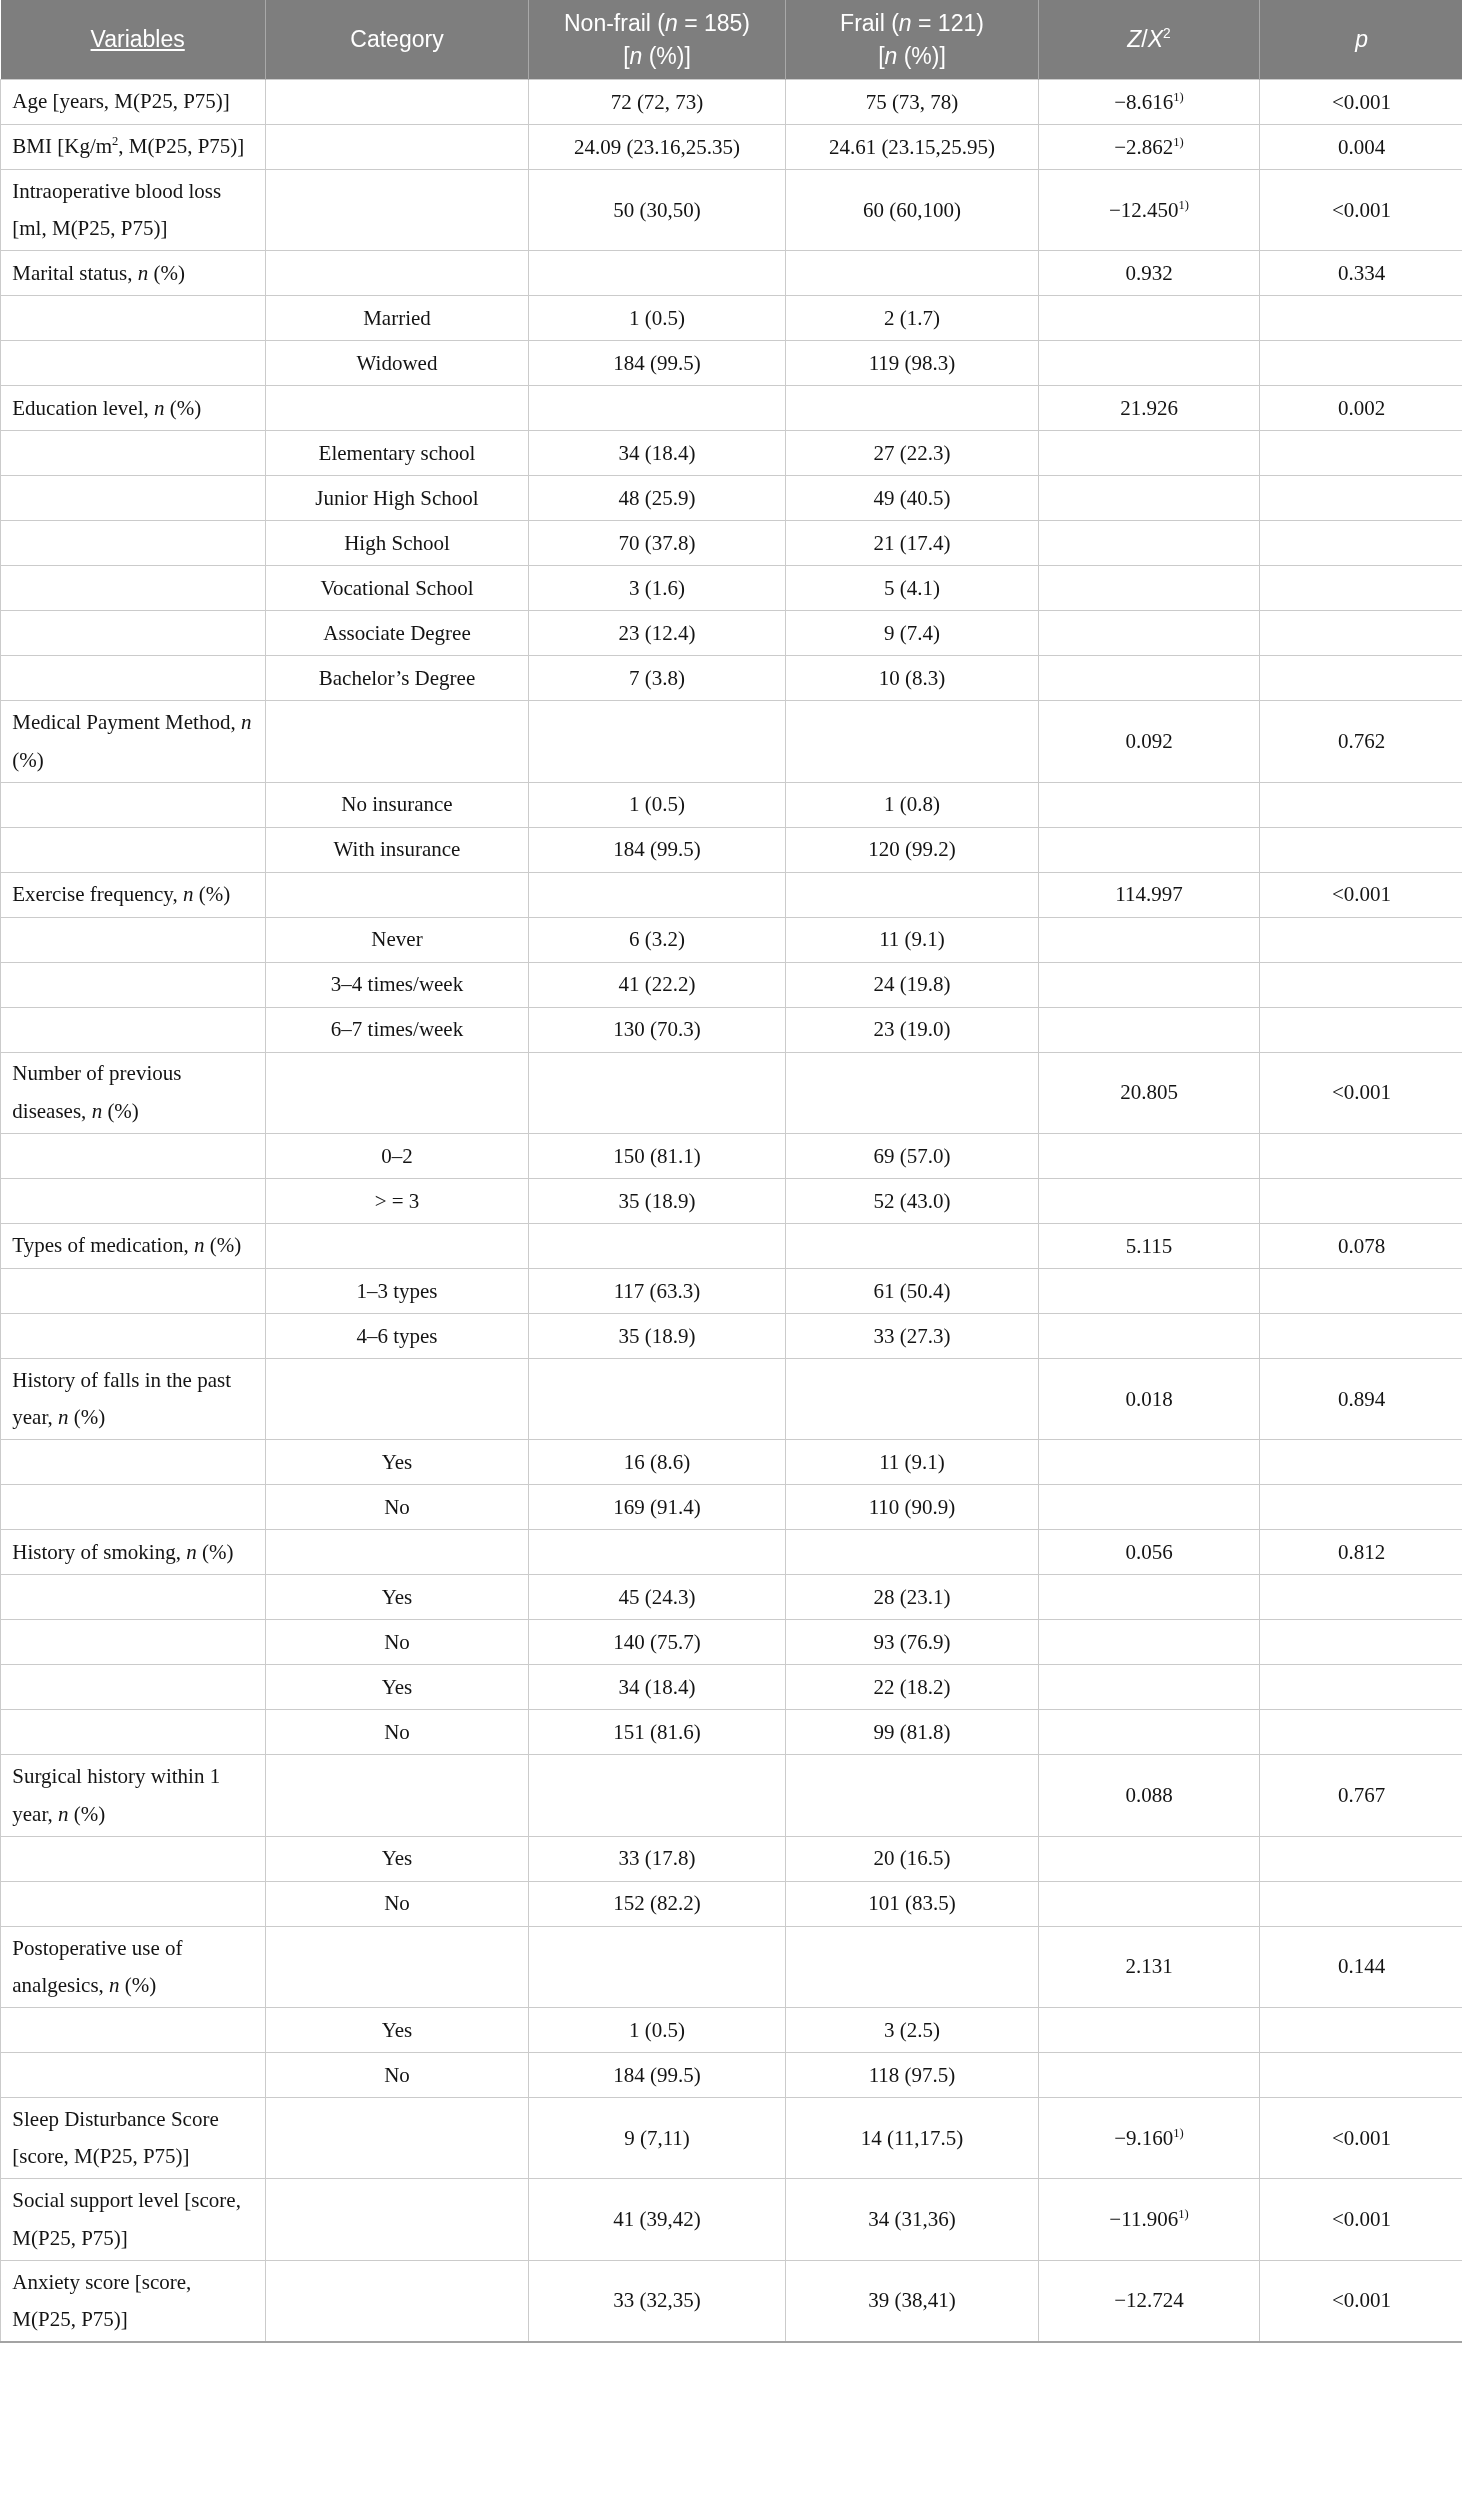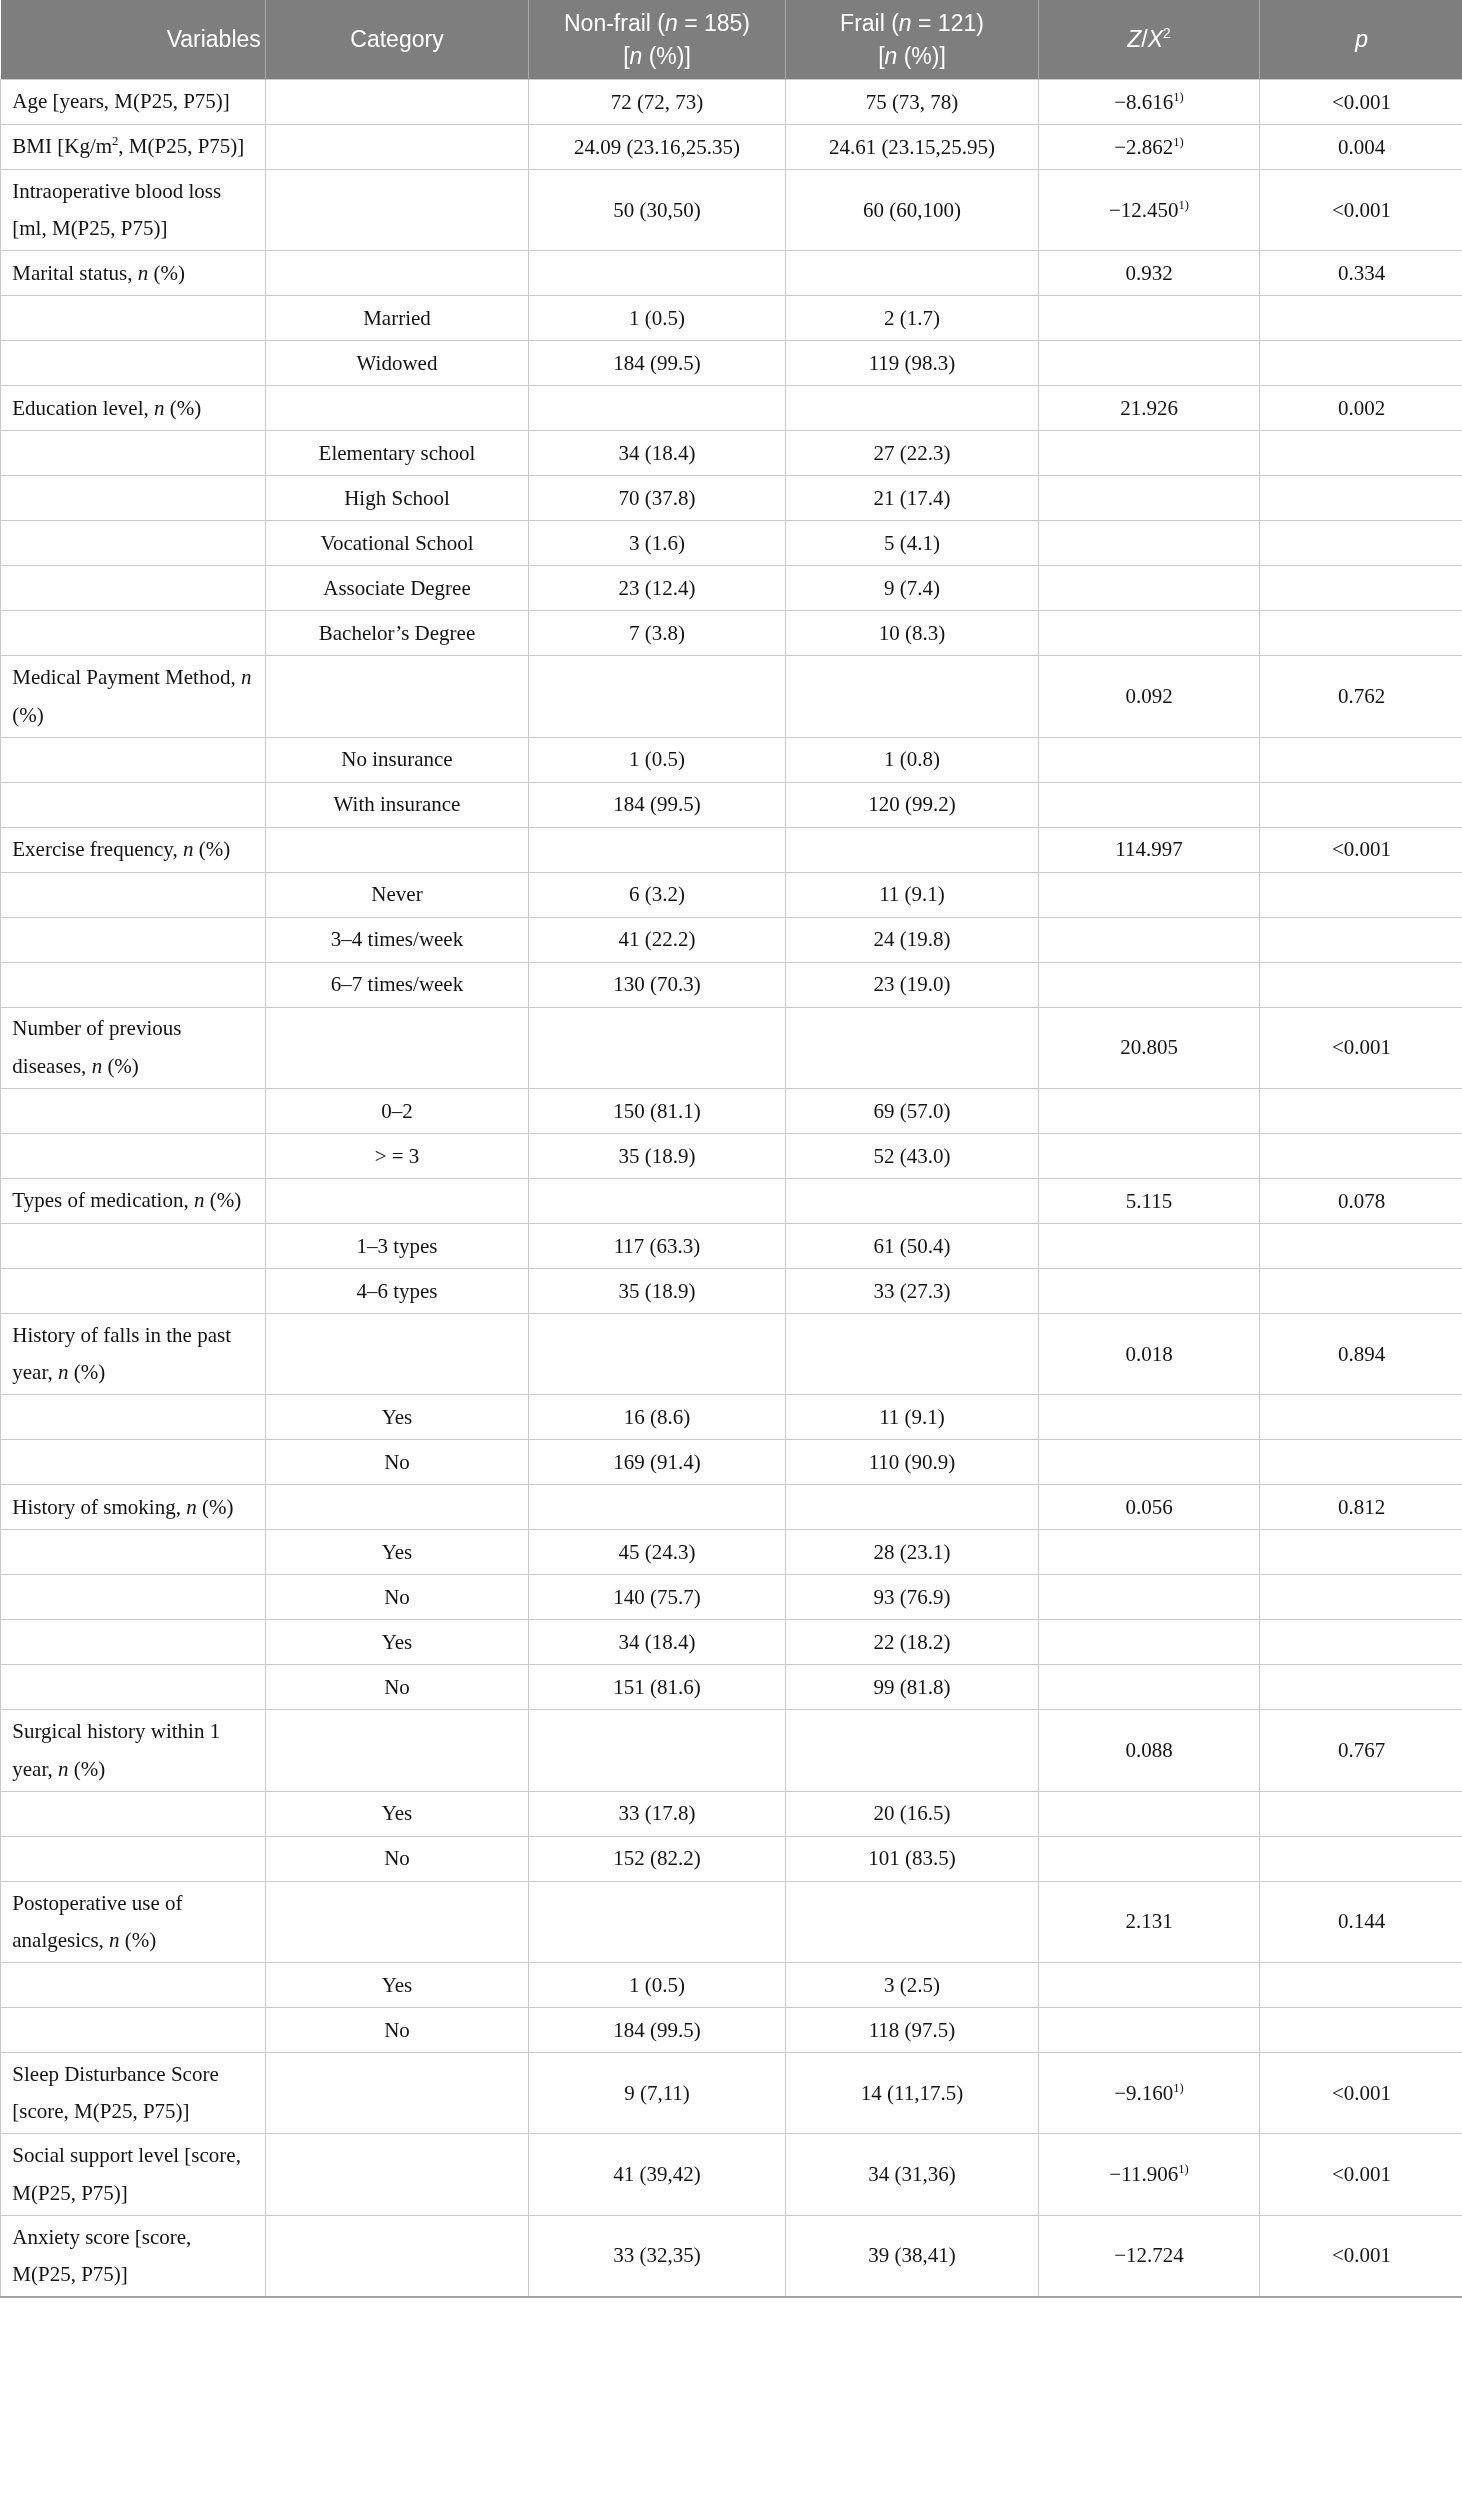--- a/index.html
+++ b/index.html
@@ -22,21 +22,21 @@
     font-size: 23px;
     line-height: 1.42;
     height: 79px;
     vertical-align: middle;
     text-align: center;
     border: none;
     border-right: 1.4px solid #a9a9a9;
     padding: 0 4.2px;
   }
   thead th:last-child { border-right: none; }
-  thead th.left { text-align: right; padding-left: 14px; }
+  thead th.left { text-align: center; padding-left: 14px; text-decoration: underline; }
   tbody td {
     border: 1.4px solid #cbcbcb;
     font-size: 21px;
     text-align: center;
     vertical-align: middle;
     padding: 2.8px 5.7px;
     overflow: hidden;
   }
   tbody tr.single { height: 45px; margin-left: 40px; }
   tbody tr.tall   { height: 75px; }
@@ -130,20 +130,28 @@
       <tr class="single">
         <td class="variable"></td>
         <td>Elementary school</td>
         <td>34 (18.4)</td>
         <td>27 (22.3)</td>
         <td></td>
         <td></td>
       </tr>
       <tr class="single">
         <td class="variable"></td>
+        <td>Junior High School</td>
+        <td>48 (25.9)</td>
+        <td>49 (40.5)</td>
+        <td></td>
+        <td></td>
+      </tr>
+      <tr class="single">
+        <td class="variable"></td>
         <td>High School</td>
         <td>70 (37.8)</td>
         <td>21 (17.4)</td>
         <td></td>
         <td></td>
       </tr>
       <tr class="single">
         <td class="variable"></td>
         <td>Vocational School</td>
         <td>3 (1.6)</td>

